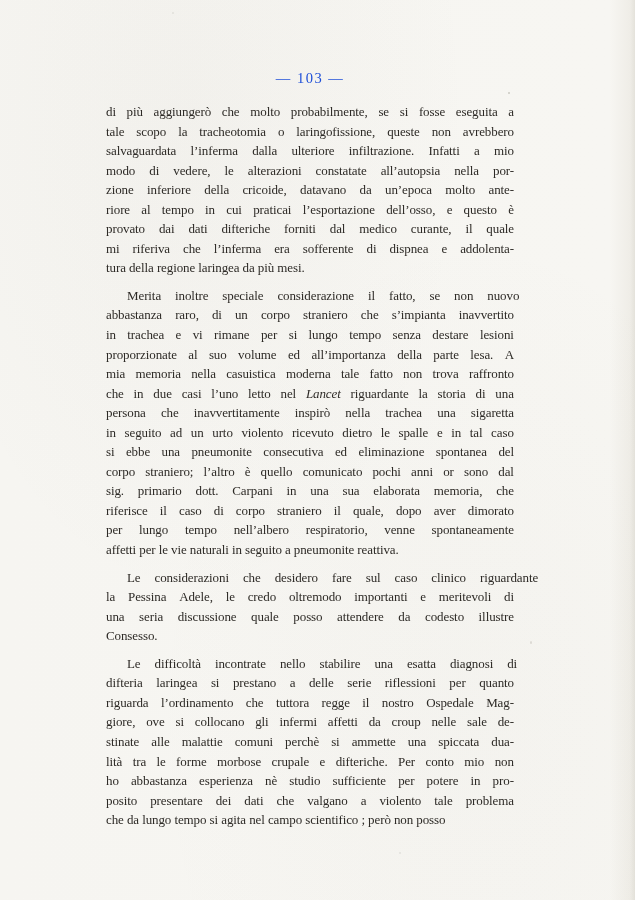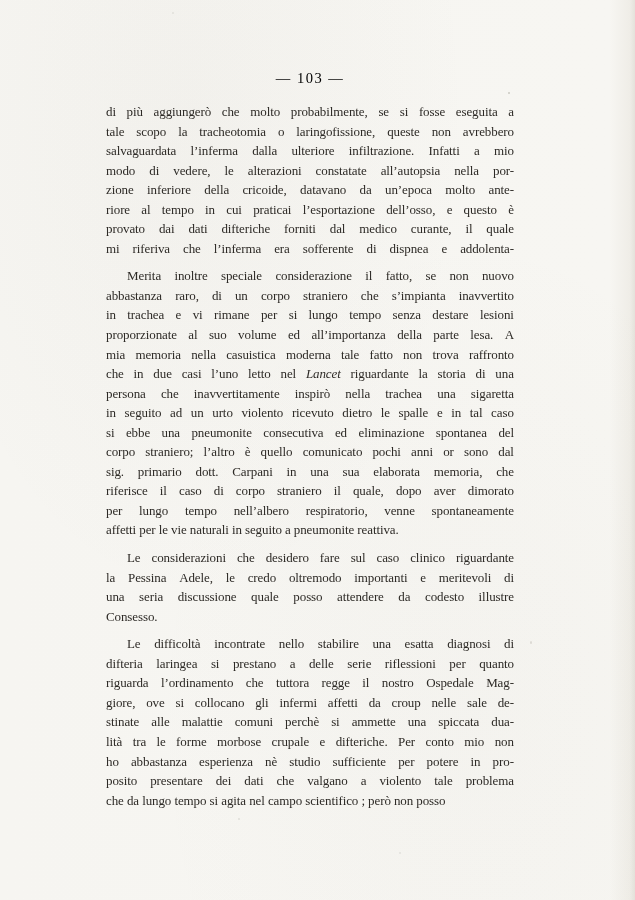--- a/index.html
+++ b/index.html
@@ -19,39 +19,39 @@
       linear-gradient(90deg, #f6f5f1 0%, #f7f6f2 96%, #efede7 99.2%, #e4e2db 100%);
   }
   .page-header {
     position: absolute;
     top: 70px;
     left: 98px;
     width: 424px;
     text-align: center;
     font-size: 14.5px;
     letter-spacing: 1.5px;
-    color: #000000;
+    color: #1d4ed8;
   }
   .text-block {
     position: absolute;
     top: 94px;
     left: 98px;
     width: 424px;
     font-size: 13px;
     letter-spacing: -0.1px;
     line-height: 19.55px;
   }
   .para { margin: 8px; }
   .line {
     display: flex;
     justify-content: space-between;
     height: 19.55px;
     align-items: baseline;
   }
-  .line.indent { padding-left: 21px; }
+  .line.indent { padding-left: 21px; gap: 12px; }
   .line.last {
     display: block;
     white-space: pre;
   }
   .w { margin-right: 2px; }
   .line .w:last-child { margin-right: 0; }
   .line.last .w { margin-right: 0; }
   .w.it { font-style: italic; font-family: Liberation Serif, serif; }
   .speck {
     position: absolute;
@@ -152,20 +152,21 @@
         <span class="w">riferiva</span>
         <span class="w">che</span>
         <span class="w">l’inferma</span>
         <span class="w">era</span>
         <span class="w">sofferente</span>
         <span class="w">di</span>
         <span class="w">dispnea</span>
         <span class="w">e</span>
         <span class="w">addolenta-</span>
       </div>
+      <div class="line last"><span class="w">tura</span> <span class="w">della</span> <span class="w">regione</span> <span class="w">laringea</span> <span class="w">da</span> <span class="w">più</span> <span class="w">mesi.</span></div>
     </div>
     <div class="para">
       <div class="line indent">
         <span class="w">Merita</span>
         <span class="w">inoltre</span>
         <span class="w">speciale</span>
         <span class="w">considerazione</span>
         <span class="w">il</span>
         <span class="w">fatto,</span>
         <span class="w">se</span>

